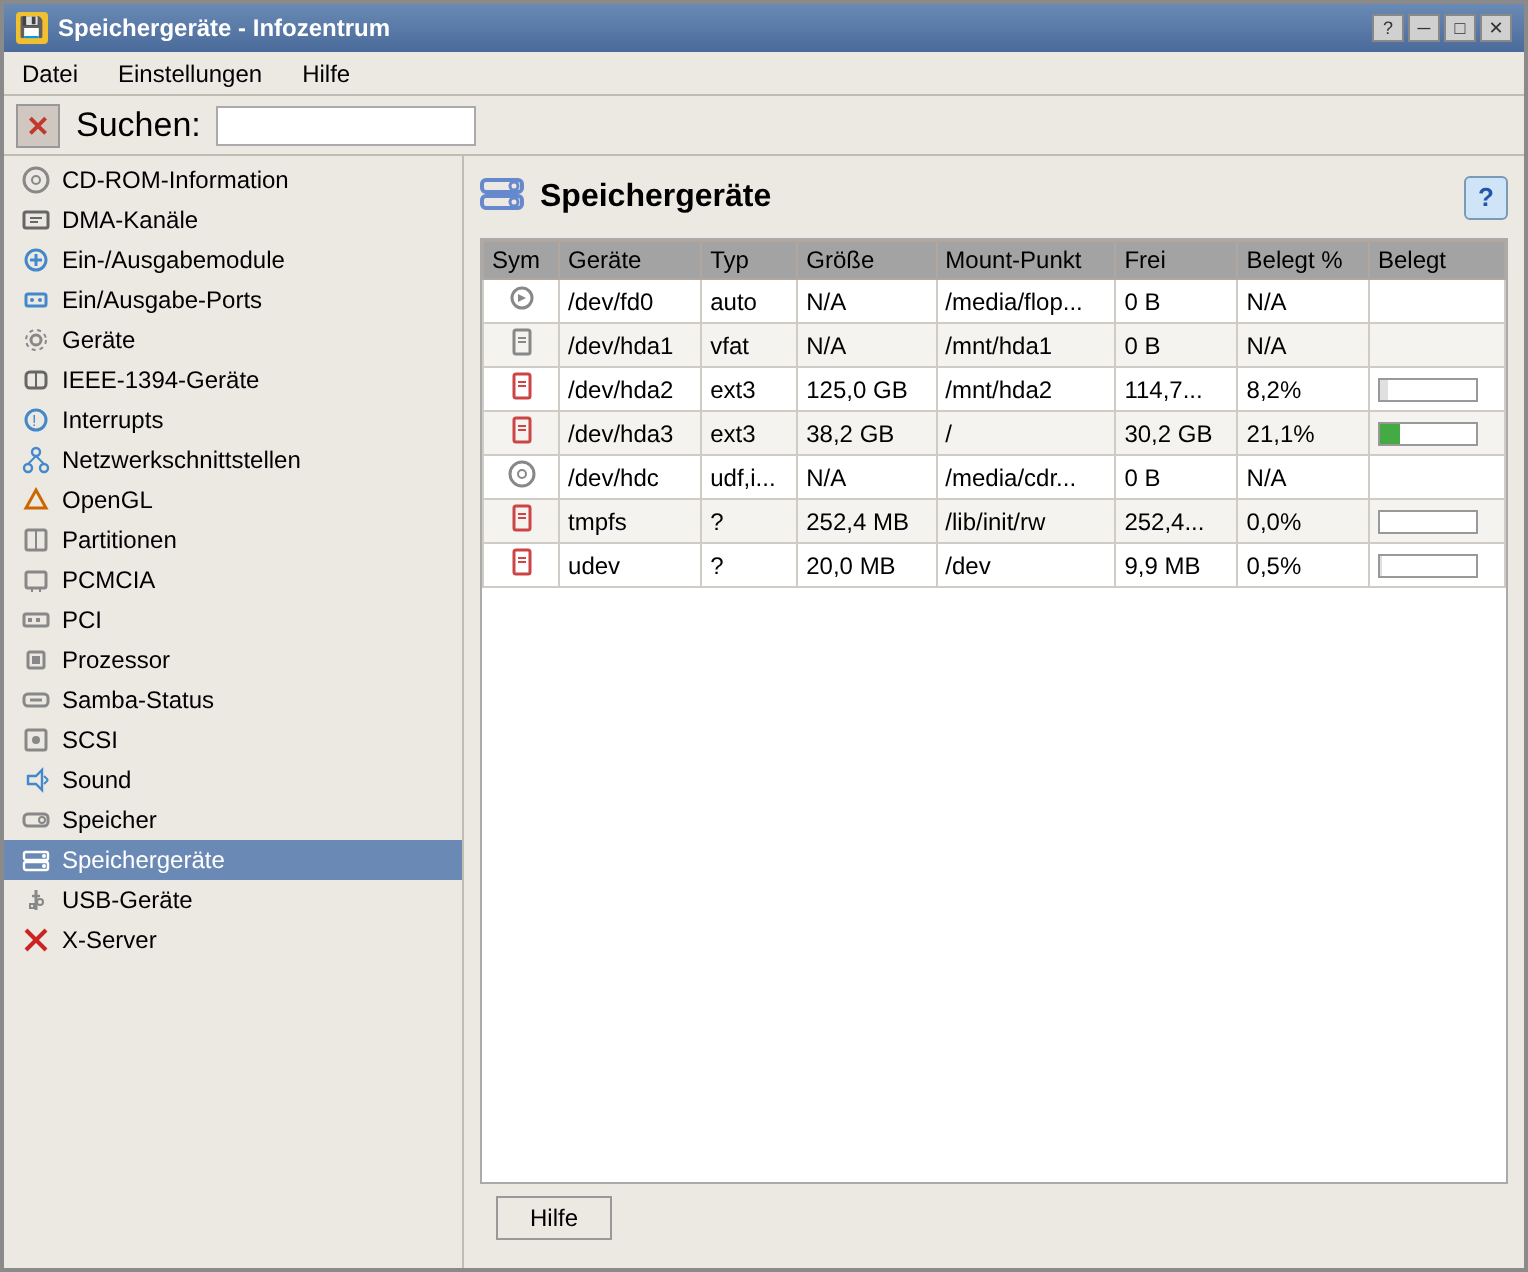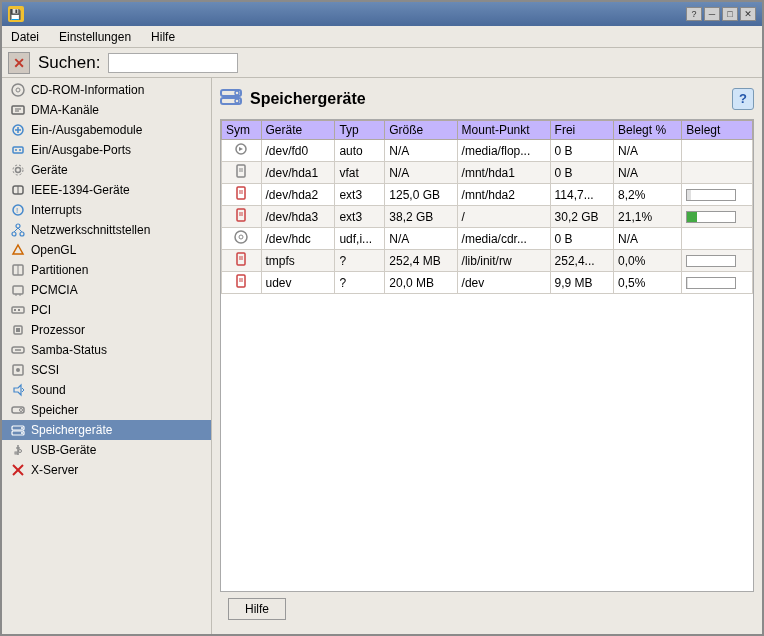--- a/index.html
+++ b/index.html
@@ -113,21 +113,21 @@
       background: white;
       padding: 1px 3px;
       font-size: 12px;
     }
     .content-area {
       display: flex;
       flex: 1;
       overflow: hidden;
     }
     .sidebar {
-      width: 210px;
+      width: 230px;
       background: #ece9e3;
       border-right: 1px solid #c0bdb5;
       overflow-y: auto;
       flex-shrink: 0;
       padding: 2px 0;
     }
     .sidebar-item {
       display: flex;
       align-items: center;
       padding: 2px 8px;
@@ -189,21 +189,21 @@
       overflow: auto;
       border: 1px solid #aaa;
       background: white;
     }
     table {
       width: 100%;
       border-collapse: collapse;
       font-size: 12px;
     }
     thead tr {
-      background: #c4b5fd;
+      background: #a3a3a3;
       padding-left: 21px;
     }
     th {
       border: 1px solid #b0a8a0;
       padding: 2px 4px;
       text-align: left;
       font-weight: normal;
       white-space: nowrap;
     }
     td {
@@ -240,20 +240,21 @@
     }
   </style>
 </head>
 <body>
 
 <div class="window">
 
   <div class="titlebar">
     <div class="titlebar-left">
       <div class="titlebar-icon">💾</div>
+      <span class="titlebar-title">Speichergeräte - Infozentrum</span>
     </div>
     <div class="titlebar-buttons">
       <div class="tb-btn">?</div>
       <div class="tb-btn">─</div>
       <div class="tb-btn">□</div>
       <div class="tb-btn">✕</div>
     </div>
   </div>
 
   <div class="menubar">

